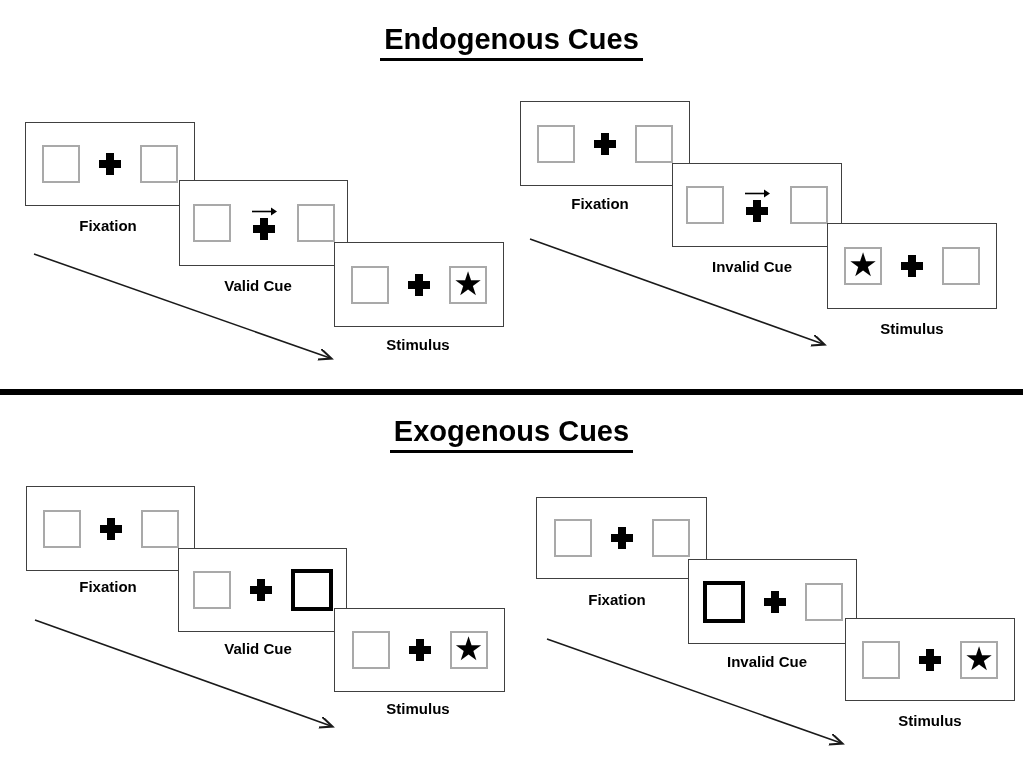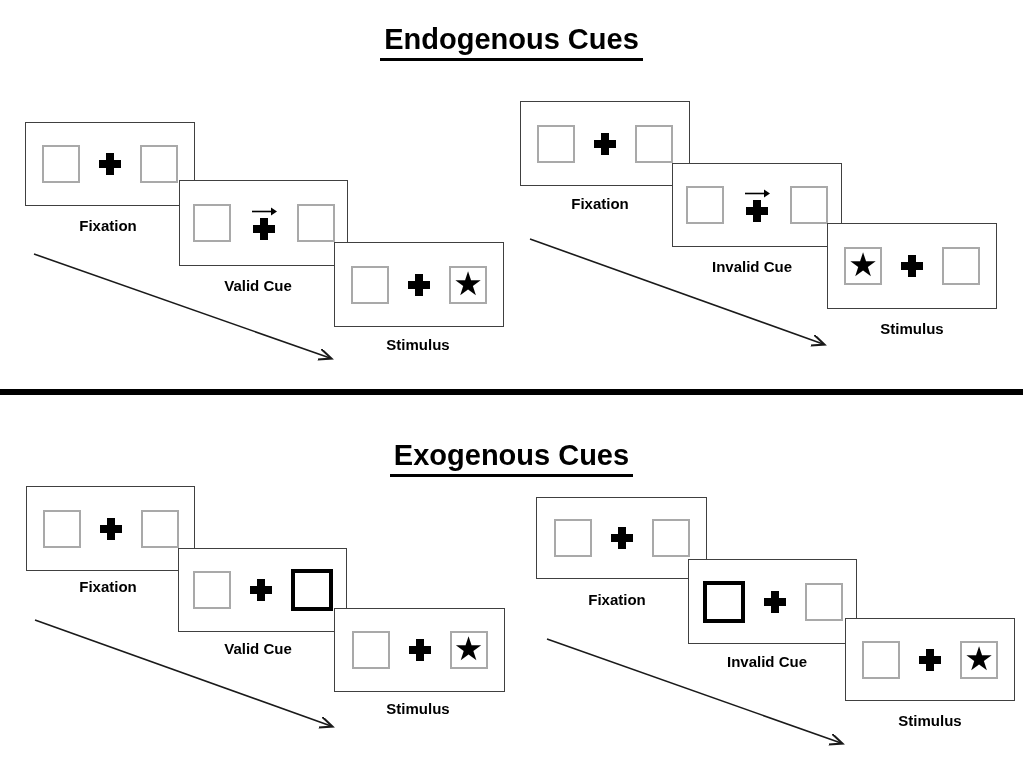--- a/index.html
+++ b/index.html
@@ -119,21 +119,21 @@
     <div class="box">
       <span class="star">★</span>
     </div>
     <div class="plus"></div>
     <div class="box"></div>
   </div>
   <div class="label" style="left:912px;top:320px">Stimulus</div>
 
   <div class="divider"></div>
 
-  <div class="title" style="top:440px">
+  <div class="title" style="top:416px">
     <span class="title-text">Exogenous Cues</span>
   </div>
 
   <svg class="flow-arrow" style="left:29px;top:614px" width="315" height="120">
     <defs>
       <marker id="ah3" markerWidth="12" markerHeight="10" refX="7" refY="3.5" orient="auto">
         <path d="M0,0 L8,3.5 L0,7" fill="none" stroke="#1a1a1a" stroke-width="1.3"></path>
       </marker>
     </defs>
     <line x1="6" y1="6" x2="302" y2="112" stroke="#1a1a1a" stroke-width="1.6" marker-end="url(#ah3)"></line>

